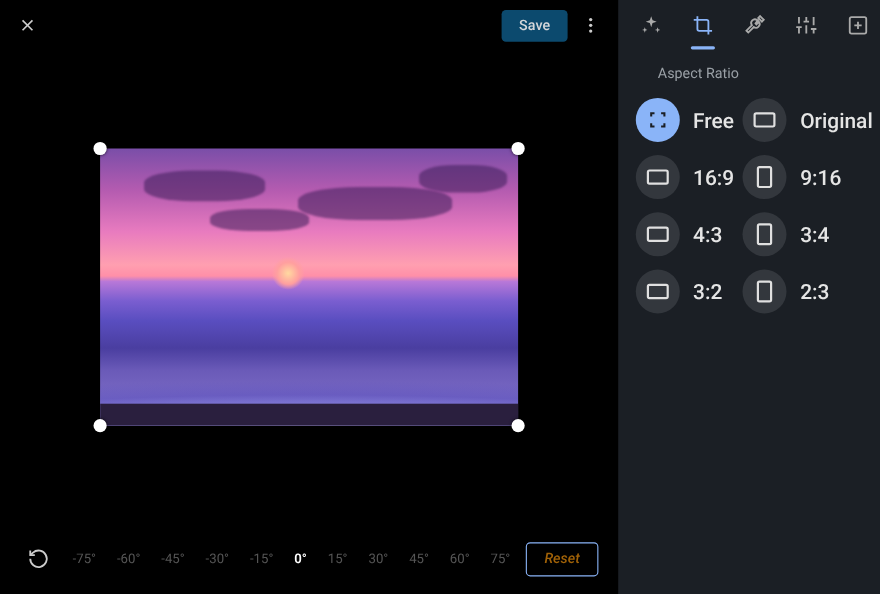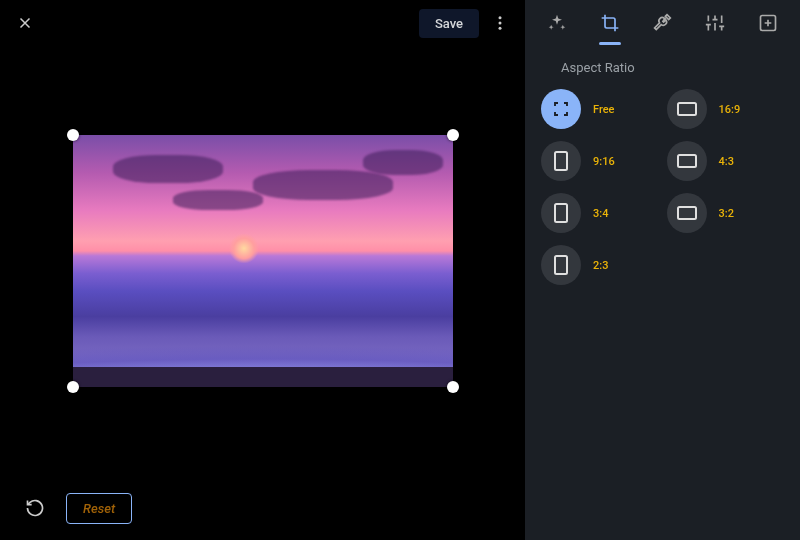--- a/index.html
+++ b/index.html
@@ -9,21 +9,21 @@
     font-family: -apple-system, "Segoe UI", Roboto, Arial, sans-serif;
     font-size: 13px; overflow: hidden; display: flex;
   }
   .editor-pane { flex: 1; position: relative; display: flex; flex-direction: column; }
   .side-panel { width: 275px; background: #1b1f25; display: flex; flex-direction: column; }
 
   
   .topbar { height: 46px; display: flex; align-items: center; padding: 0 8px; }
   .icon-btn { width: 34px; height: 34px; display: flex; align-items: center; justify-content: center; cursor: pointer; border-radius: 50%; color: #ccc; }
   .topbar-spacer { flex: 1; }
-  .save-btn { background: #0f172a; color: #d5d7da; padding: 7px 16px; border-radius: 4px; font-size: 13px; font-weight: 500; cursor: pointer; }
+  .save-btn { background: #0c4a6e; color: #d5d7da; padding: 7px 16px; border-radius: 4px; font-size: 13px; font-weight: 500; cursor: pointer; }
 
   
   .canvas-area { flex: 1; display: flex; align-items: center; justify-content: center; }
   .crop-frame { position: relative; width: 380px; height: 252px; }
   .photo {
     width: 100%; height: 100%;
     background:
       radial-gradient(circle at 45% 45%, #ffd9a0 0%, #ff9f9f 4%, rgba(255,159,159,0) 6%),
       linear-gradient(to bottom, #7a4ea8 0%, #b45bb0 15%, #e87bbf 30%, #ff9fb0 42%, #ff8fa8 46%,
                       #b878d8 48%, #7a5ed0 55%, #5a4ec0 62%, #4a3ea0 72%, #6a5ab8 80%, #8a7ad0 100%);
@@ -55,21 +55,21 @@
   .tool-tabs { height:46px; display:flex; align-items:center; justify-content:space-around; padding:0 6px; }
   .tool-tab { width:38px; height:38px; display:flex; align-items:center; justify-content:center; color:#aaa; cursor:pointer; position:relative; }
   .tool-tab.active { color:#8ab4f8; }
   .tool-tab.active::after { content:""; position:absolute; left:8px; right:8px; bottom:-3px; height:3px; background:#8ab4f8; border-radius:2px; }
   .section-title { color:#9aa0a6; font-size:13px; padding:14px 36px 10px; }
   .ratio-grid { display:grid; grid-template-columns:1fr 1fr; gap:12px 8px; padding:4px 16px 16px; }
   .ratio-item { display:flex; align-items:center; gap:12px; cursor:pointer; }
   .ratio-circle { width:40px; height:40px; border-radius:50%; background:#33373d; display:flex; align-items:center; justify-content:center; flex-shrink:0; }
   .ratio-item.selected .ratio-circle { background:#8ab4f8; }
   .ratio-item.selected .ratio-circle svg { stroke:#1b1f25; }
-  .ratio-label { color:#eab308; font-size:11px; font-weight:500; }
+  .ratio-label { color:#e5e5e5; font-size:19px; font-weight:500; }
   svg { display:block; }
 </style>
 </head>
 <body>
 
 <div class="editor-pane">
   <div class="topbar">
     <div class="icon-btn">
       <svg width="18" height="18" viewBox="0 0 24 24" fill="none" stroke="currentColor" stroke-width="2">
           <path d="M18 6 6 18M6 6l12 12"></path>
@@ -104,20 +104,33 @@
     </div>
   </div>
 
   <div class="bottom-bar">
     <div class="icon-btn">
       <svg width="20" height="20" viewBox="0 0 24 24" fill="none" stroke="currentColor" stroke-width="2">
           <path d="M3 12a9 9 0 1 0 3-6.7L3 8"></path>
           <path d="M3 3v5h5"></path>
         </svg>
     </div>
+    <div class="angle-strip" id="angle-strip">
+        <span>-75°</span>
+        <span>-60°</span>
+        <span>-45°</span>
+        <span>-30°</span>
+        <span>-15°</span>
+        <span class="current">0°</span>
+        <span>15°</span>
+        <span>30°</span>
+        <span>45°</span>
+        <span>60°</span>
+        <span>75°</span>
+      </div>
     <div class="reset-btn">Reset</div>
   </div>
 </div>
 
 <div class="side-panel">
   <div class="tool-tabs">
     <div class="tool-tab">
       <svg width="20" height="20" viewBox="0 0 24 24" fill="currentColor">
           <path d="M12 2l1.5 4.5L18 8l-4.5 1.5L12 14l-1.5-4.5L6 8l4.5-1.5L12 2zM19 14l.8 2.2L22 17l-2.2.8L19 20l-.8-2.2L16 17l2.2-.8L19 14zM5 14l.8 2.2L8 17l-2.2.8L5 20l-.8-2.2L2 17l2.2-.8L5 14z"></path>
         </svg>
@@ -157,20 +170,28 @@
           </svg>
         </div>
         <div class="ratio-label">Free</div>
       </div>
       <div class="ratio-item">
         <div class="ratio-circle">
           <svg width="22" height="22" viewBox="0 0 22 22" fill="none" stroke="#e0e0e0" stroke-width="2">
             <rect x="2" y="5" width="18" height="12" rx="1.5"></rect>
           </svg>
         </div>
+        <div class="ratio-label">Original</div>
+      </div>
+      <div class="ratio-item">
+        <div class="ratio-circle">
+          <svg width="22" height="22" viewBox="0 0 22 22" fill="none" stroke="#e0e0e0" stroke-width="2">
+            <rect x="2" y="5" width="18" height="12" rx="1.5"></rect>
+          </svg>
+        </div>
         <div class="ratio-label">16:9</div>
       </div>
       <div class="ratio-item">
         <div class="ratio-circle">
           <svg width="22" height="22" viewBox="0 0 22 22" fill="none" stroke="#e0e0e0" stroke-width="2">
             <rect x="5" y="2" width="12" height="18" rx="1.5"></rect>
           </svg>
         </div>
         <div class="ratio-label">9:16</div>
       </div>

